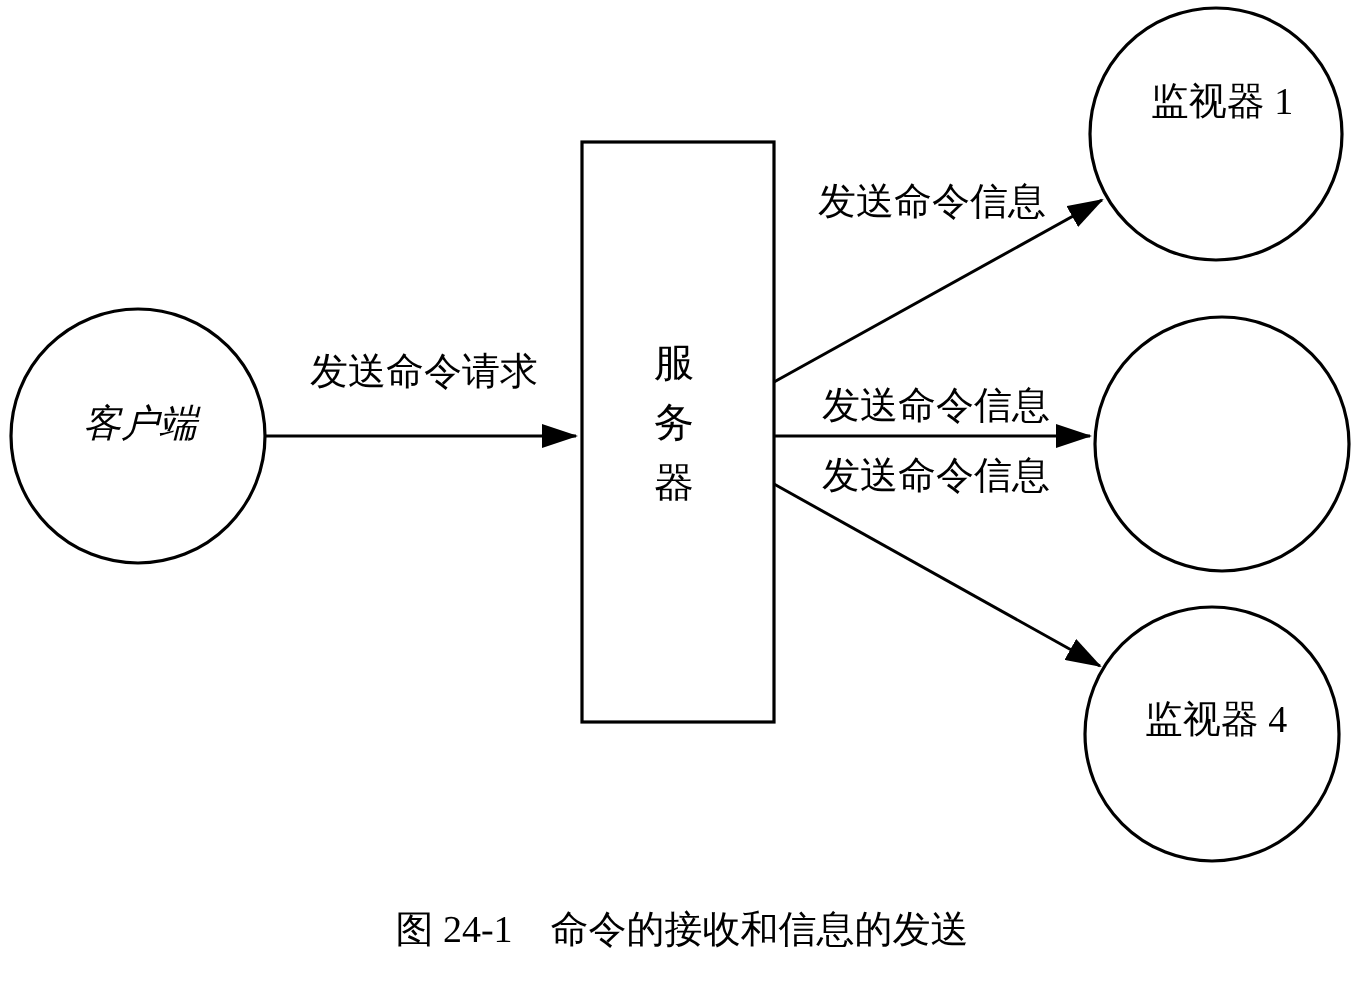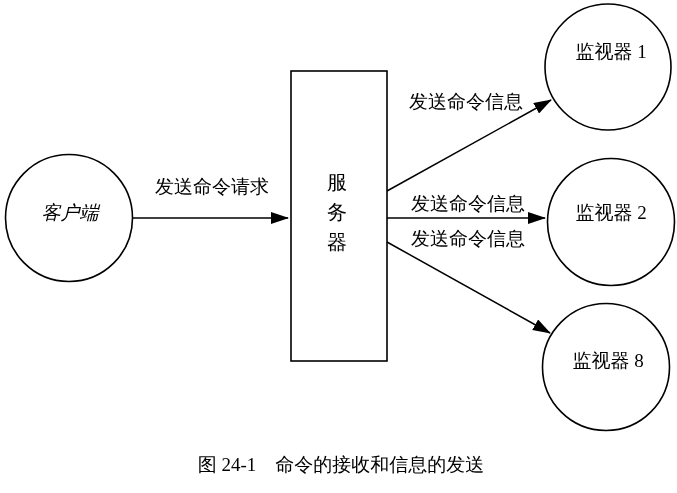--- a/index.html
+++ b/index.html
@@ -74,22 +74,21 @@
     <line x1="387" y1="191" x2="551" y2="100" stroke="#000000" stroke-width="1.5" marker-end="url(#arrowhead)"></line>
     <line x1="387" y1="218" x2="545" y2="218" stroke="#000000" stroke-width="1.5" marker-end="url(#arrowhead)"></line>
     <line x1="387" y1="242" x2="550" y2="333" stroke="#000000" stroke-width="1.5" marker-end="url(#arrowhead)"></line>
   </svg>
 
   <div class="lbl lbl-node" style="left:70px; top:213px;font-style:italic;">客户端</div>
 
   <div class="lbl lbl-server" style="left:339px; top:212px;">服务器</div>
 
   <div class="lbl lbl-node" style="left:611px; top:52px;">监视器 1</div>
-  <div class="lbl lbl-node" style="left:611px; top:213px;">监视器 2</div>
-  <div class="lbl lbl-node" style="left:608px; top:361px;">监视器 8</div>
+  <div class="lbl lbl-node" style="left:608px; top:361px;">监视器 4</div>
 
   <div class="lbl lbl-edge" style="left:212px; top:187px;">发送命令请求</div>
   <div class="lbl lbl-edge" style="left:466px; top:102px;">发送命令信息</div>
   <div class="lbl lbl-edge" style="left:468px; top:204px;">发送命令信息</div>
   <div class="lbl lbl-edge" style="left:468px; top:239px;">发送命令信息</div>
 
   <div class="caption" style="left:341px; top:465px;">图 24-1　命令的接收和信息的发送</div>
 
 </div>
 

